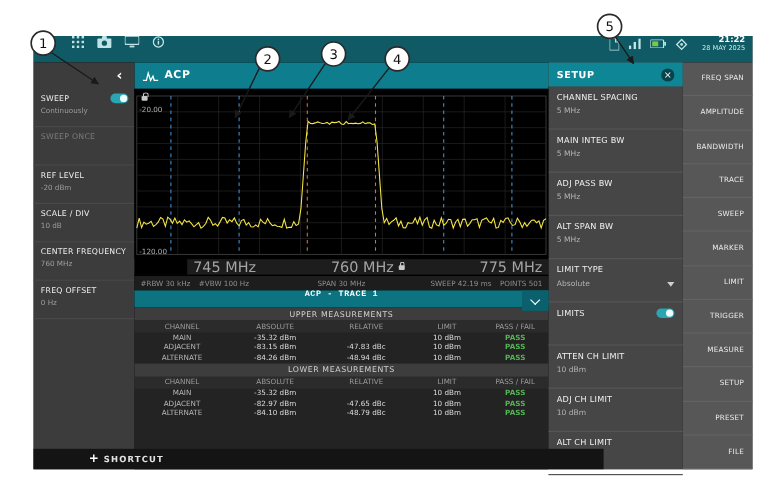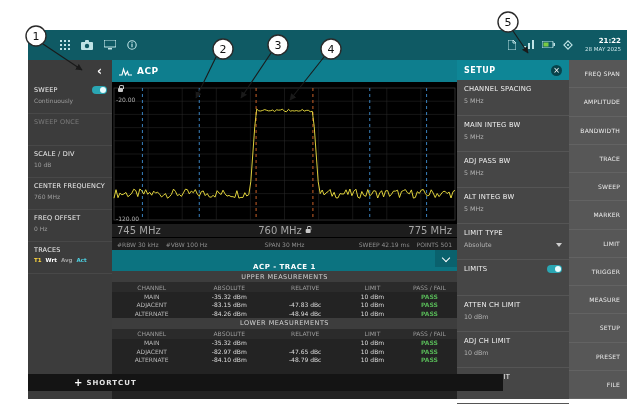--- a/index.html
+++ b/index.html
@@ -3,21 +3,21 @@
 <meta charset="utf-8">
 <style>
   html,body{margin:0;padding:0;background:#fff;}
   body{font-family:"DejaVu Sans","Liberation Sans",sans-serif;}
   .page{position:relative;width:631px;height:406px;background:#ffffff;overflow:hidden;}
 
   
   .device{position:absolute;left:28px;top:30px;width:599px;height:361px;background:#000;}
 
   
-  .topbar{height:30px;background:#0f5a64;display:flex;align-items:center;}
+  .topbar{height:22px;background:#0f5a64;display:flex;align-items:flex-start;}
   .tb-left{display:flex;align-items:center;gap:11px;margin-left:32px;}
   .tb-right{margin-left:auto;display:flex;align-items:center;gap:8px;margin-right:6px;}
   .tb-icon{display:flex;align-items:center;}
   .tb-time{text-align:right;color:#fff;line-height:1.1;margin-left:4px;}
   .tb-time .t{font-size:7px;font-weight:bold;}
   .tb-time .d{font-size:5.5px;color:#cfe9ec;}
 
   .cols{display:flex;height:339px;}
 
   
@@ -46,29 +46,29 @@
 
   
   .main{width:345px;display:flex;flex-direction:column;background:#000;}
   .acp-bar{height:22px;background:#0e7e8e;display:flex;align-items:center;gap:5px;padding-left:7px;flex:none;}
   .acp-title{color:#fff;font-size:9px;font-weight:bold;letter-spacing:.5px;}
   .chart{height:142px;position:relative;background:#000;flex:none;}
   .chart svg{position:absolute;left:0;top:0;}
   .chart-label{position:absolute;font-size:6px;color:#b0b0b0;}
   .lock{position:relative;display:inline-block;width:5px;height:4px;background:#c9c9c9;border-radius:1px;}
   .lock::before{content:"";position:absolute;top:-3px;left:1px;width:2.5px;height:3px;border:1px solid #c9c9c9;border-bottom:none;border-radius:2px 2px 0 0;}
-  .freq-row{height:13px;background:#1d1d1d;display:flex;align-items:center;font-size:10px;color:#a5a5a5;flex:none;position:relative;}
+  .freq-row{height:13px;background:#1d1d1d;display:flex;align-items:center;font-size:12px;color:#a5a5a5;flex:none;position:relative;margin-left:44px;}
   .freq-left{margin-left:5px;}
   .freq-center{position:absolute;left:50%;transform:translateX(-50%);display:flex;align-items:center;gap:4px;}
   .freq-right{margin-left:auto;margin-right:5px;text-align:center;}
   .info-row{height:12px;background:#1d1d1d;border-top:1px solid #000;display:flex;align-items:center;font-size:6px;color:#8f8f8f;flex:none;position:relative;}
   .info-left{display:flex;gap:7px;margin-left:5px;}
   .info-center{position:absolute;left:50%;transform:translateX(-50%);}
   .info-right{margin-left:auto;display:flex;gap:7px;margin-right:5px;}
-  .trace-select{height:21px;background:#0c7380;display:flex;align-items:flex-end;position:relative;flex:none;}
+  .trace-select{height:14px;background:#0c7380;display:flex;align-items:flex-start;position:relative;flex:none;font-family:Liberation Mono, monospace;}
   .trace-select-label{width:100%;text-align:center;color:#fff;font-size:7px;font-weight:bold;letter-spacing:.5px;}
   .trace-chev-box{position:absolute;right:0;top:0;width:22px;height:17px;background:#0a616d;display:flex;align-items:center;justify-content:center;}
   .chev{width:5px;height:5px;border-right:1.3px solid #fff;border-bottom:1.3px solid #fff;transform:rotate(45deg);margin-top:-2px;}
   .tables{flex:1;background:#232323;overflow:hidden;}
   .tbl-title{height:11px;background:#3d3d3d;color:#d2d2d2;font-size:6.5px;letter-spacing:.5px;display:flex;align-items:center;justify-content:center;}
   .tbl-row{display:grid;grid-template-columns:23% 22% 22% 17% 16%;height:8.5px;align-items:center;}
   .tbl-row.tbl-head{height:10px;background:#2b2b2b;}
   .cell{font-size:6px;color:#dedede;text-align:center;white-space:nowrap;overflow:hidden;}
   .tbl-head .cell{color:#9c9c9c;}
   .cell.ch{color:#b8b8b8;}
@@ -191,46 +191,41 @@
               </div>
               <div class="sb-value">Continuously</div>
             </div>
             <div class="sb-item disabled">
               <div class="sb-row">
                 <div class="sb-label">SWEEP ONCE</div>
               </div>
             </div>
             <div class="sb-item">
               <div class="sb-row">
+                <div class="sb-label">REF LEVEL</div>
+              </div>
+              <div class="sb-value">-20 dBm</div>
+            </div>
+            <div class="sb-item">
+              <div class="sb-row">
                 <div class="sb-label">SCALE / DIV</div>
               </div>
               <div class="sb-value">10 dB</div>
             </div>
             <div class="sb-item">
               <div class="sb-row">
                 <div class="sb-label">CENTER FREQUENCY</div>
               </div>
               <div class="sb-value">760 MHz</div>
             </div>
             <div class="sb-item">
               <div class="sb-row">
                 <div class="sb-label">FREQ OFFSET</div>
               </div>
               <div class="sb-value">0 Hz</div>
-            </div>
-            <div class="sb-item">
-              <div class="sb-row">
-                <div class="sb-label">TRACES</div>
-              </div>
-              <div class="sb-traces">
-                <div class="trace-tag" style="color: rgb(255, 215, 64);">T1</div>
-                <div class="trace-tag" style="color: rgb(255, 255, 255);">Wrt</div>
-                <div class="trace-tag" style="color: rgb(158, 158, 158);">Avg</div>
-                <div class="trace-tag" style="color: rgb(77, 208, 225);">Act</div>
-              </div>
             </div>
           </div>
       </div>
 
       <div class="main">
         <div class="acp-bar">
           <span>
             <svg width="13" height="10" viewBox="0 0 13 10">
                 <polyline points="0,8 3,8 4.5,2 6.5,8 8.5,4.5 9.5,8 13,8" fill="none" stroke="#ffffff" stroke-width="1.1"></polyline>
               </svg>
@@ -387,21 +382,21 @@
             <div class="su-item">
               <div class="su-row">
                 <div class="su-label">ADJ PASS BW</div>
               </div>
               <div class="su-value-row">
                 <div class="su-value">5 MHz</div>
               </div>
             </div>
             <div class="su-item">
               <div class="su-row">
-                <div class="su-label">ALT INTEG BW</div>
+                <div class="su-label">ALT SPAN BW</div>
               </div>
               <div class="su-value-row">
                 <div class="su-value">5 MHz</div>
               </div>
             </div>
             <div class="su-item">
               <div class="su-row">
                 <div class="su-label">LIMIT TYPE</div>
               </div>
               <div class="su-value-row">

